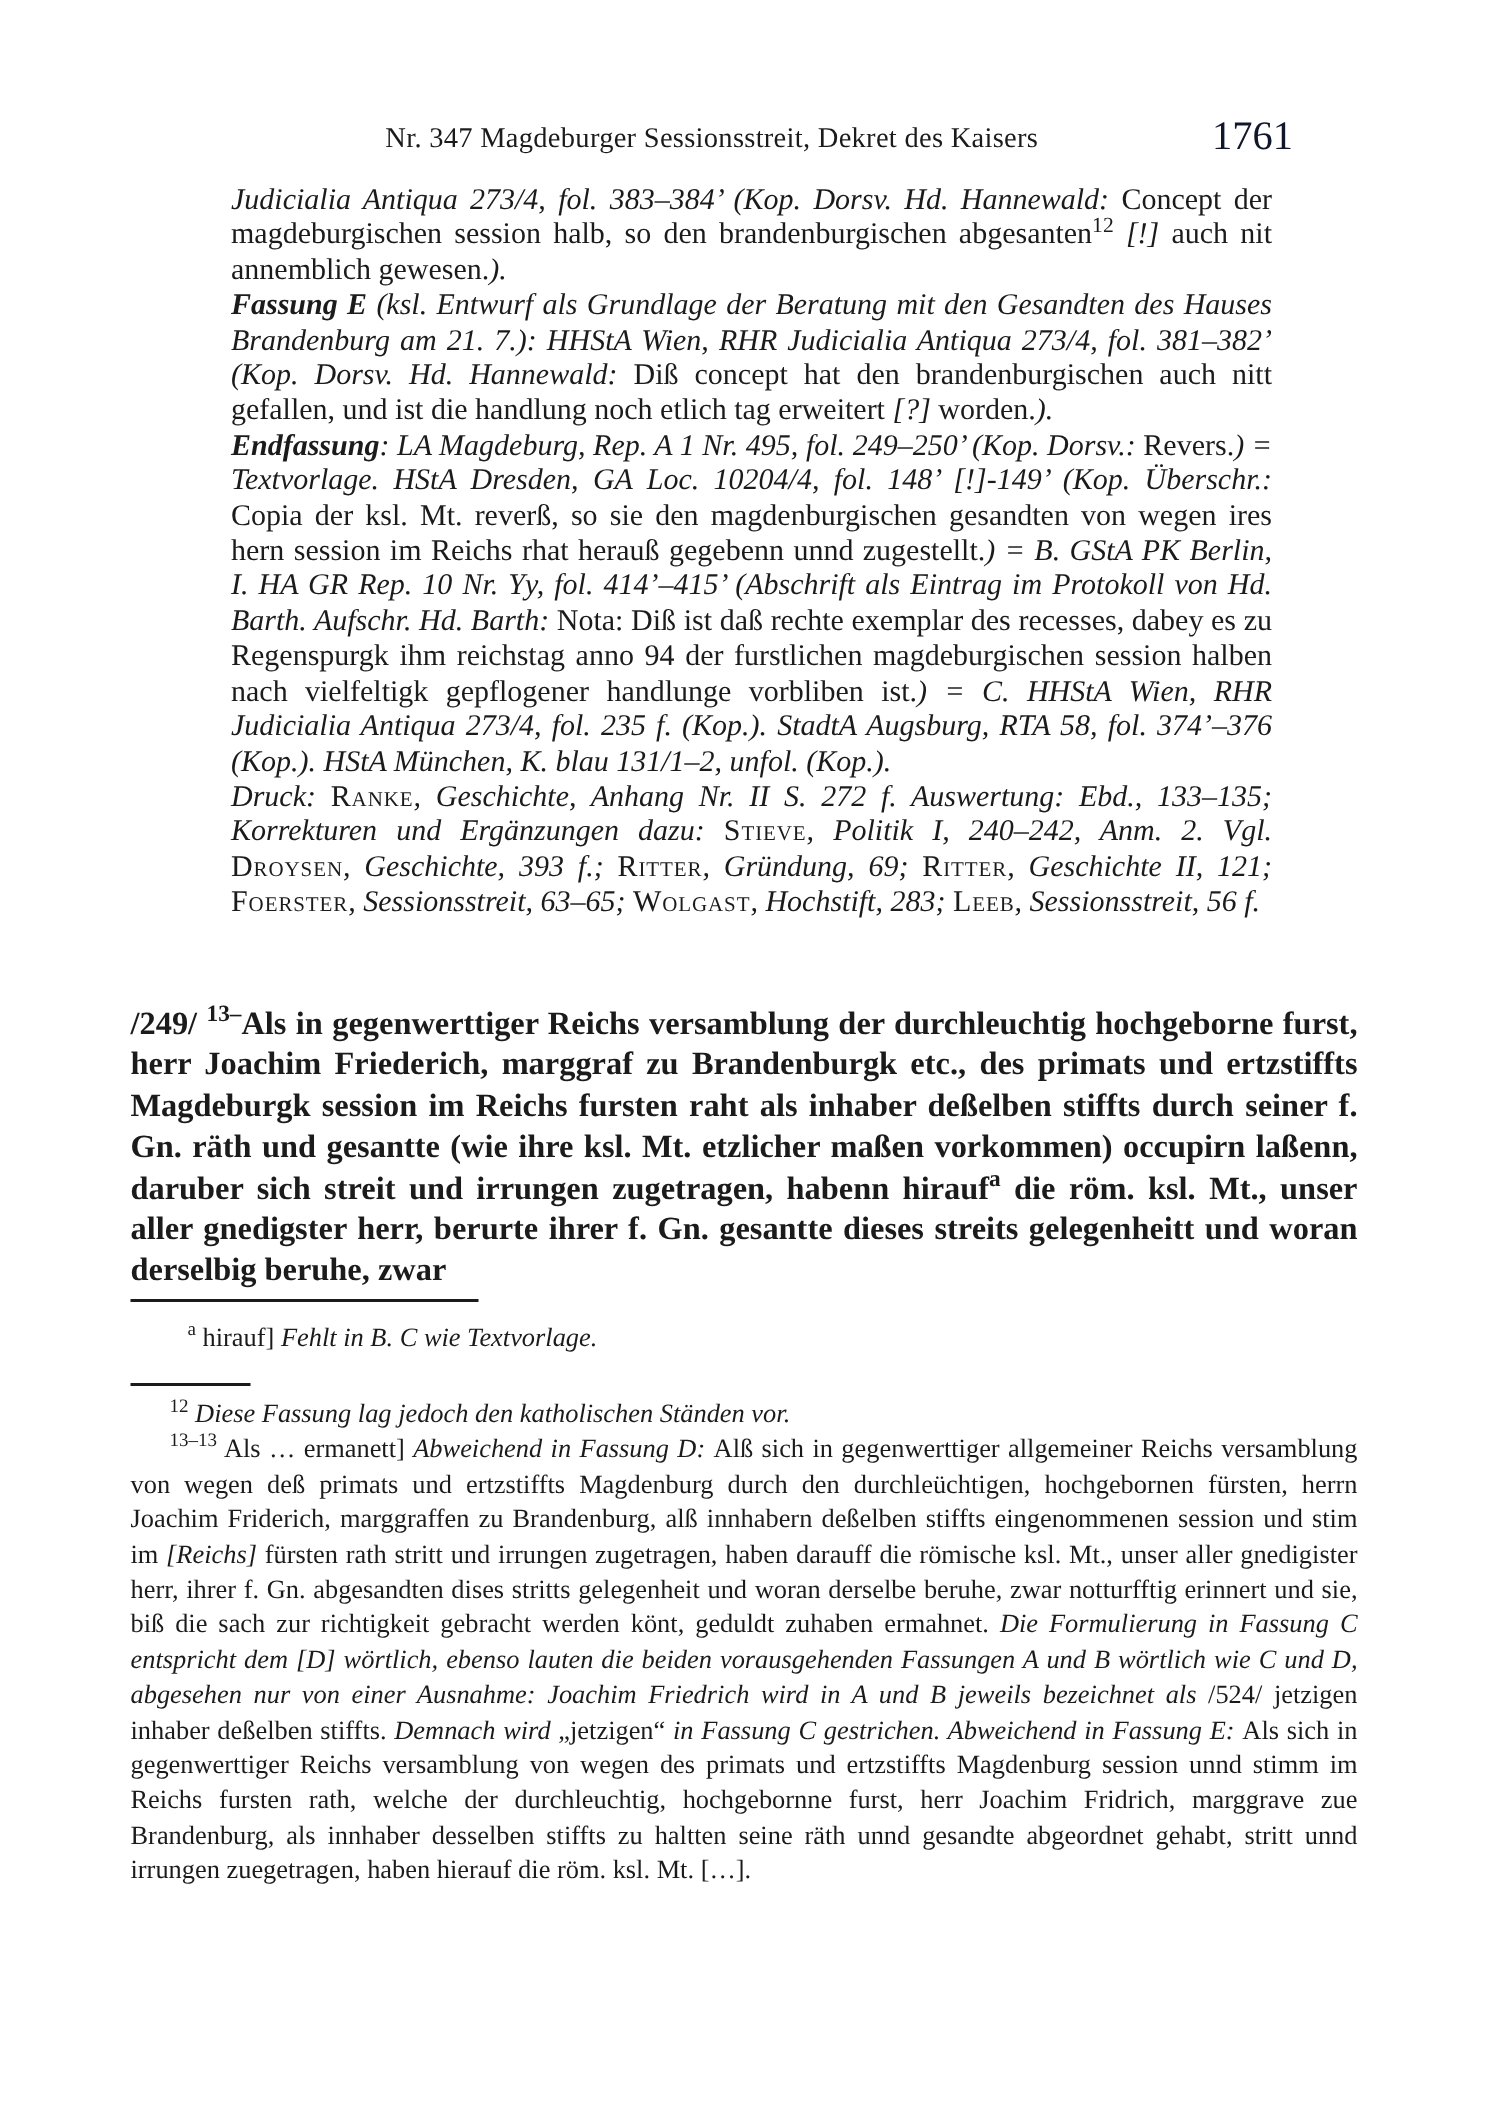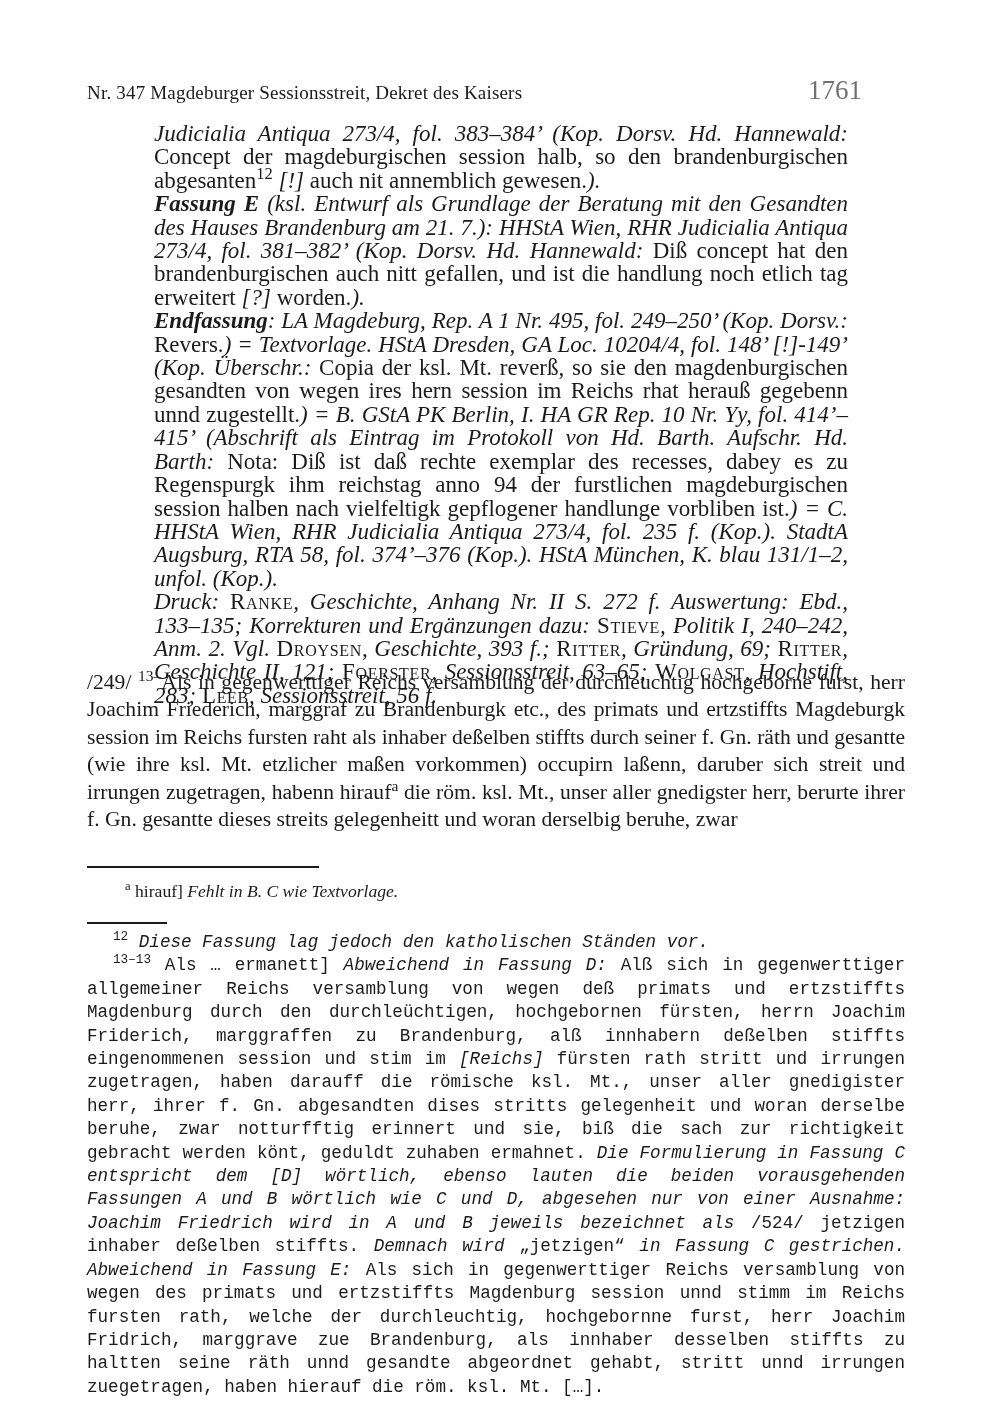--- a/index.html
+++ b/index.html
@@ -11,41 +11,42 @@
   .page {
     position: relative;
     width: 1004px; height: 1418px;
     background: #ffffff;
     color: #1b1b1b;
   }
 
   
   .header { position: absolute; top: 82px; left: 87px; width: 775px; height: 30px; }
   .running-title {
-    display: block; text-align: left;
+    display: block; text-align: center;
     font-size: 19px; letter-spacing: 0.01em; color: #1b1b1b;
   }
   .page-number {
     position: absolute; right: 0; top: -7px;
-    font-size: 27px; color: #737373;
+    font-size: 27px; color: #0f172a;
   }
 
   
   .apparatus {
     position: absolute; top: 122px; left: 154px; width: 694px;
-    font-size: 23px; line-height: 23.4px;
+    font-size: 20px; line-height: 23.4px;
     text-align: justify;
   }
   .apparatus p { margin: 0; }
 
   
   .main-text {
     position: absolute; top: 669px; left: 87px; width: 818px;
     font-size: 21.6px; line-height: 27.4px;
     text-align: justify;
+    font-weight: bold;
   }
   .main-text p { margin: 0; }
 
   
   .rule-a {
     position: absolute; top: 866px; left: 87px; width: 232px;
     border-top: 2px solid #1b1b1b;
   }
   .critical {
     position: absolute; top: 876px; left: 87px; width: 818px;
@@ -56,21 +57,21 @@
   
   .rule-b {
     position: absolute; top: 922px; left: 87px; width: 80px;
     border-top: 2px solid #1b1b1b;
   }
   .footnotes {
     position: absolute; top: 931px; left: 87px; width: 818px;
     font-size: 17.6px; line-height: 23.4px;
     text-align: justify;
   }
-  .footnotes p { margin: 0; text-indent: 26px; font-family: Liberation Mono, monospace; }
+  .footnotes p { margin: 0; text-indent: 26px; }
 
   
   .seg-r  { font-style: normal; }
   .seg-i  { font-style: italic; }
   .seg-bi { font-style: italic; font-weight: bold; margin-top: 22px; }
   .seg-sc { font-variant: small-caps; letter-spacing: 0.03em; }
   .seg-sup{ vertical-align: super; font-size: 0.72em; line-height: 0; }
 </style>
 </head>
 <body>

